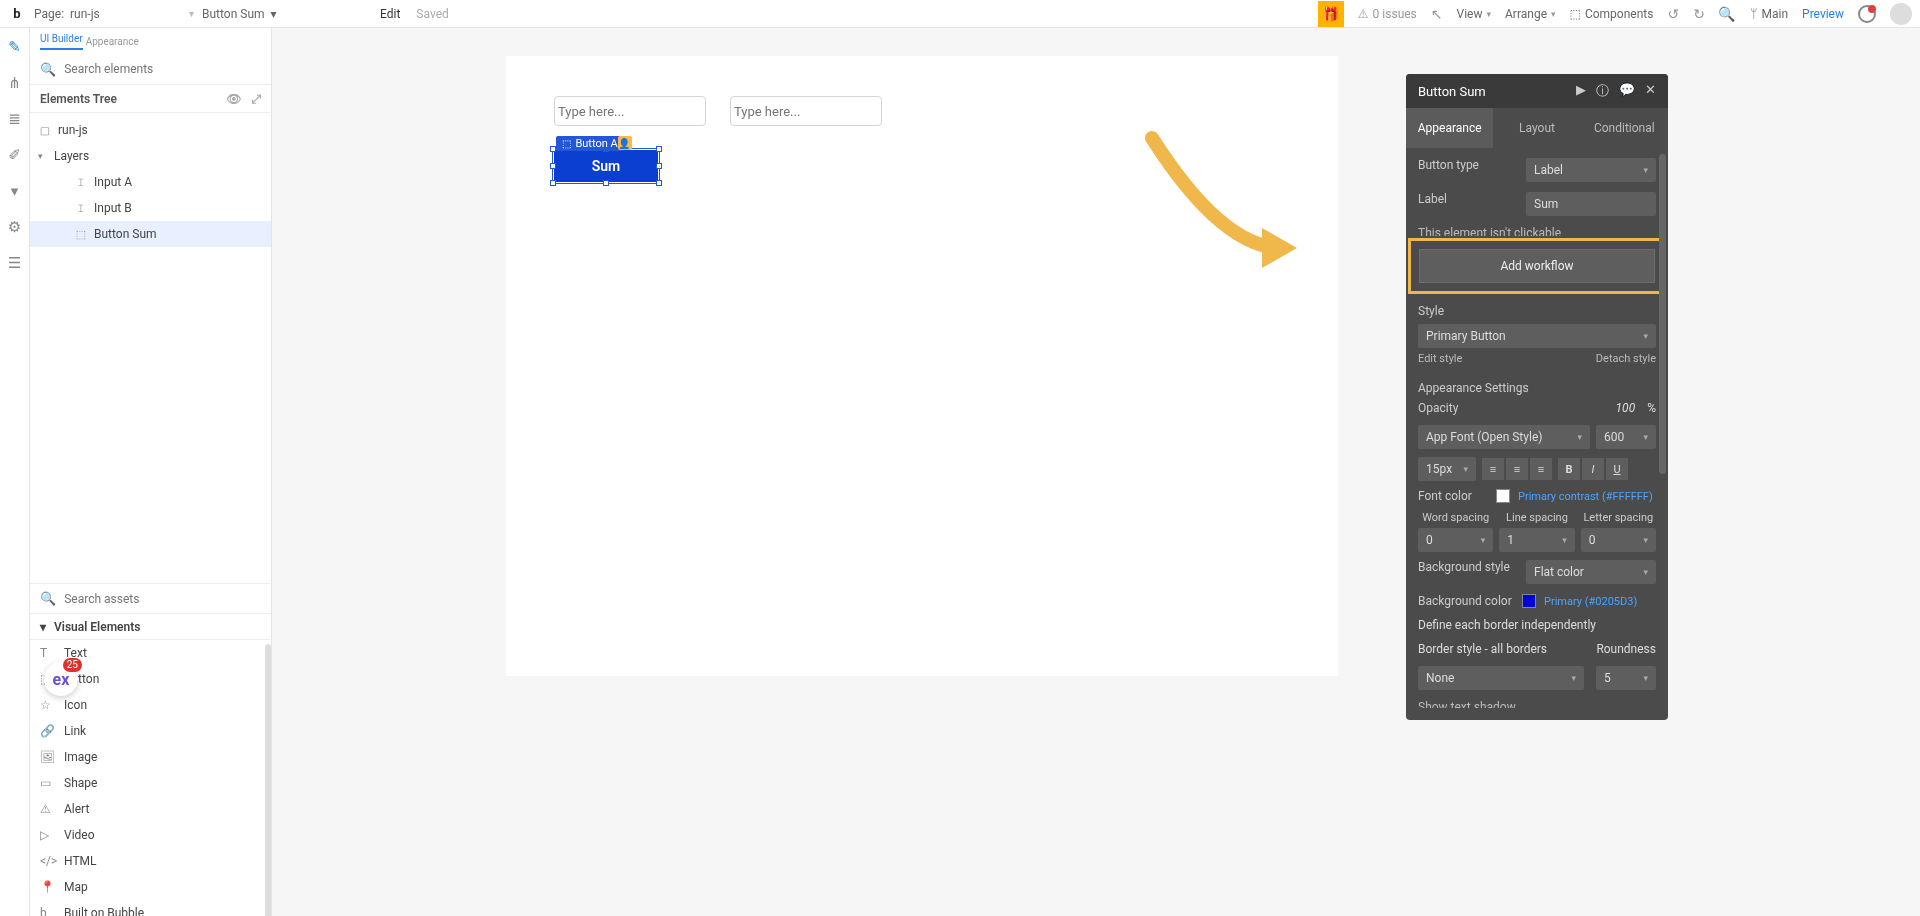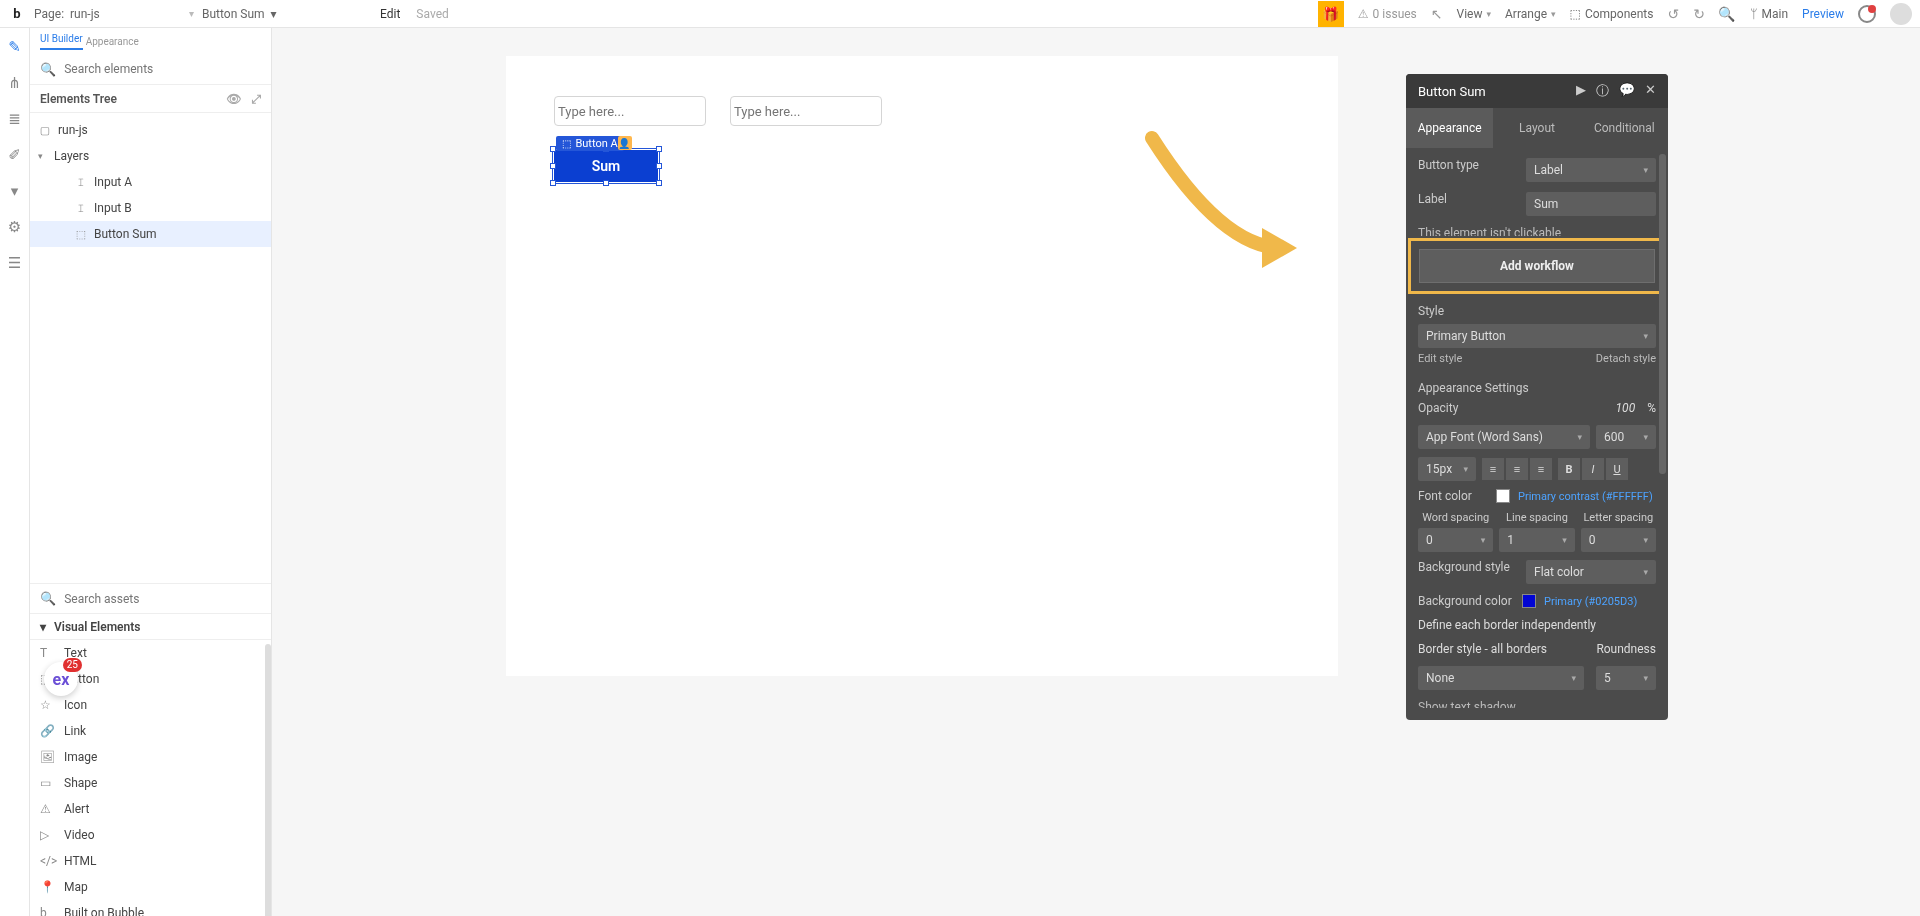--- a/index.html
+++ b/index.html
@@ -82,21 +82,21 @@
 .ins-tabs { display:flex; height:40px;}
 .ins-tab { flex:1; display:flex; align-items:center; justify-content:center; color:#bbb; cursor:pointer; font-size:12px;}
 .ins-tab.active { background:#5b5b5b; color:#fff;}
 .ins-body { padding:10px 12px; max-height:620px; overflow:hidden;}
 .frow { display:flex; margin-bottom:10px; gap:12px;}
 .flabel { color:#ccc; flex:0 0 96px;}
 .fsel, .finp { flex:1; background:#5e5e5e; border:none; color:#ddd; height:24px; padding:0 8px; border-radius:2px; display:flex; align-items:center; justify-content:space-between;}
 .fsel .chev { font-size:9px; color:#aaa;}
 .note { color:#bbb; font-size:12px; margin:6px 0 2px;}
 .workflow-wrap { border:3px solid #f0b84a; padding:8px; margin:0 -10px 10px;}
-.workflow-btn { background:#5e5e5e; height:34px; display:flex; align-items:center; justify-content:center; color:#eee; border:1px solid #6e6e6e; cursor:pointer;font-weight:bold;}
+.workflow-btn { background:#5e5e5e; height:34px; display:flex; align-items:center; justify-content:center; color:#eee; border:1px solid #6e6e6e; cursor:pointer;}
 .section-lbl { color:#ccc; margin:10px 0 6px;}
 .link-row { display:flex; justify-content:space-between; color:#bbb; font-size:11px; gap:48px;}
 .font-row { display:flex; gap:6px; margin-bottom:8px;}
 .font-row .fsel { flex:1;}
 .size-row { display:flex; gap:6px; align-items:center; margin-bottom:8px;}
 .tool-btns { display:flex; gap:2px;}
 .tbtn { width:22px; height:22px; background:#5e5e5e; display:flex; align-items:center; justify-content:center; color:#ddd; font-size:11px; cursor:pointer;}
 .color-row { display:flex; align-items:center; gap:8px; margin-bottom:8px;}
 .swatch { width:14px; height:14px; background:#fff; border:1px solid #888;}
 .swatch.blue { background:#0205D3;}
@@ -350,21 +350,21 @@
 
       <div class="section-lbl" style="margin-top:16px;">Appearance Settings</div>
       <div class="frow">
         <span class="flabel">Opacity</span>
         <span style="margin-left:auto;font-style:italic;">100</span>
         <span>%</span>
       </div>
 
       <div class="font-row">
         <div class="fsel">
-            <span>App Font (Word Sans)</span>
+            <span>App Font (Open Style)</span>
             <span class="chev">▾</span>
           </div>
         <div class="fsel" style="flex:0 0 60px;">
             <span>600</span>
             <span class="chev">▾</span>
           </div>
       </div>
       <div class="size-row">
         <div class="fsel" style="flex:0 0 58px;">
             <span>15px</span>

